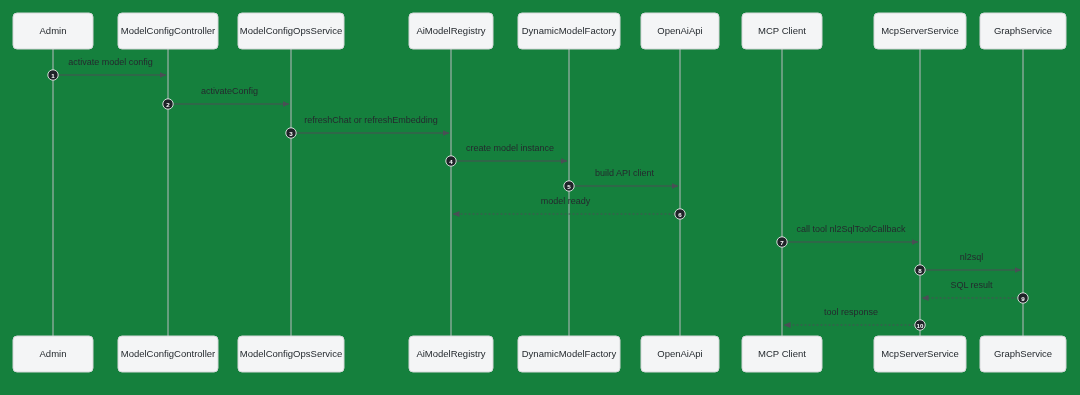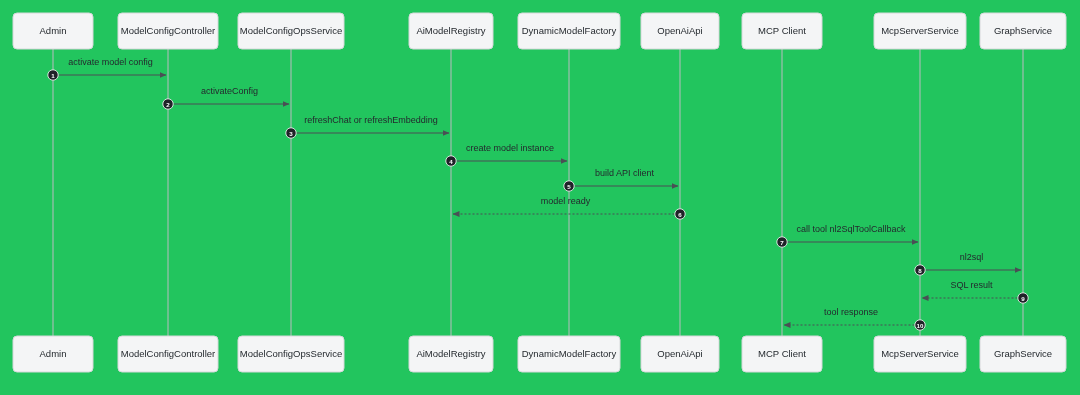--- a/index.html
+++ b/index.html
@@ -11,21 +11,21 @@
   body {
     width: 1080px;
     height: 395px;
     font-family: "Liberation Sans", sans-serif;
     overflow: hidden;
   }
   #diagram-root {
     position: relative;
     width: 1080px;
     height: 395px;
-    background: #22c55e;
+    background: #15803d;
   }
   svg#seq-svg {
     position: absolute;
     left: 0;
     top: 0;
     width: 1080px;
     height: 395px;
     display: block;
   }
   .actor-box-rect {

